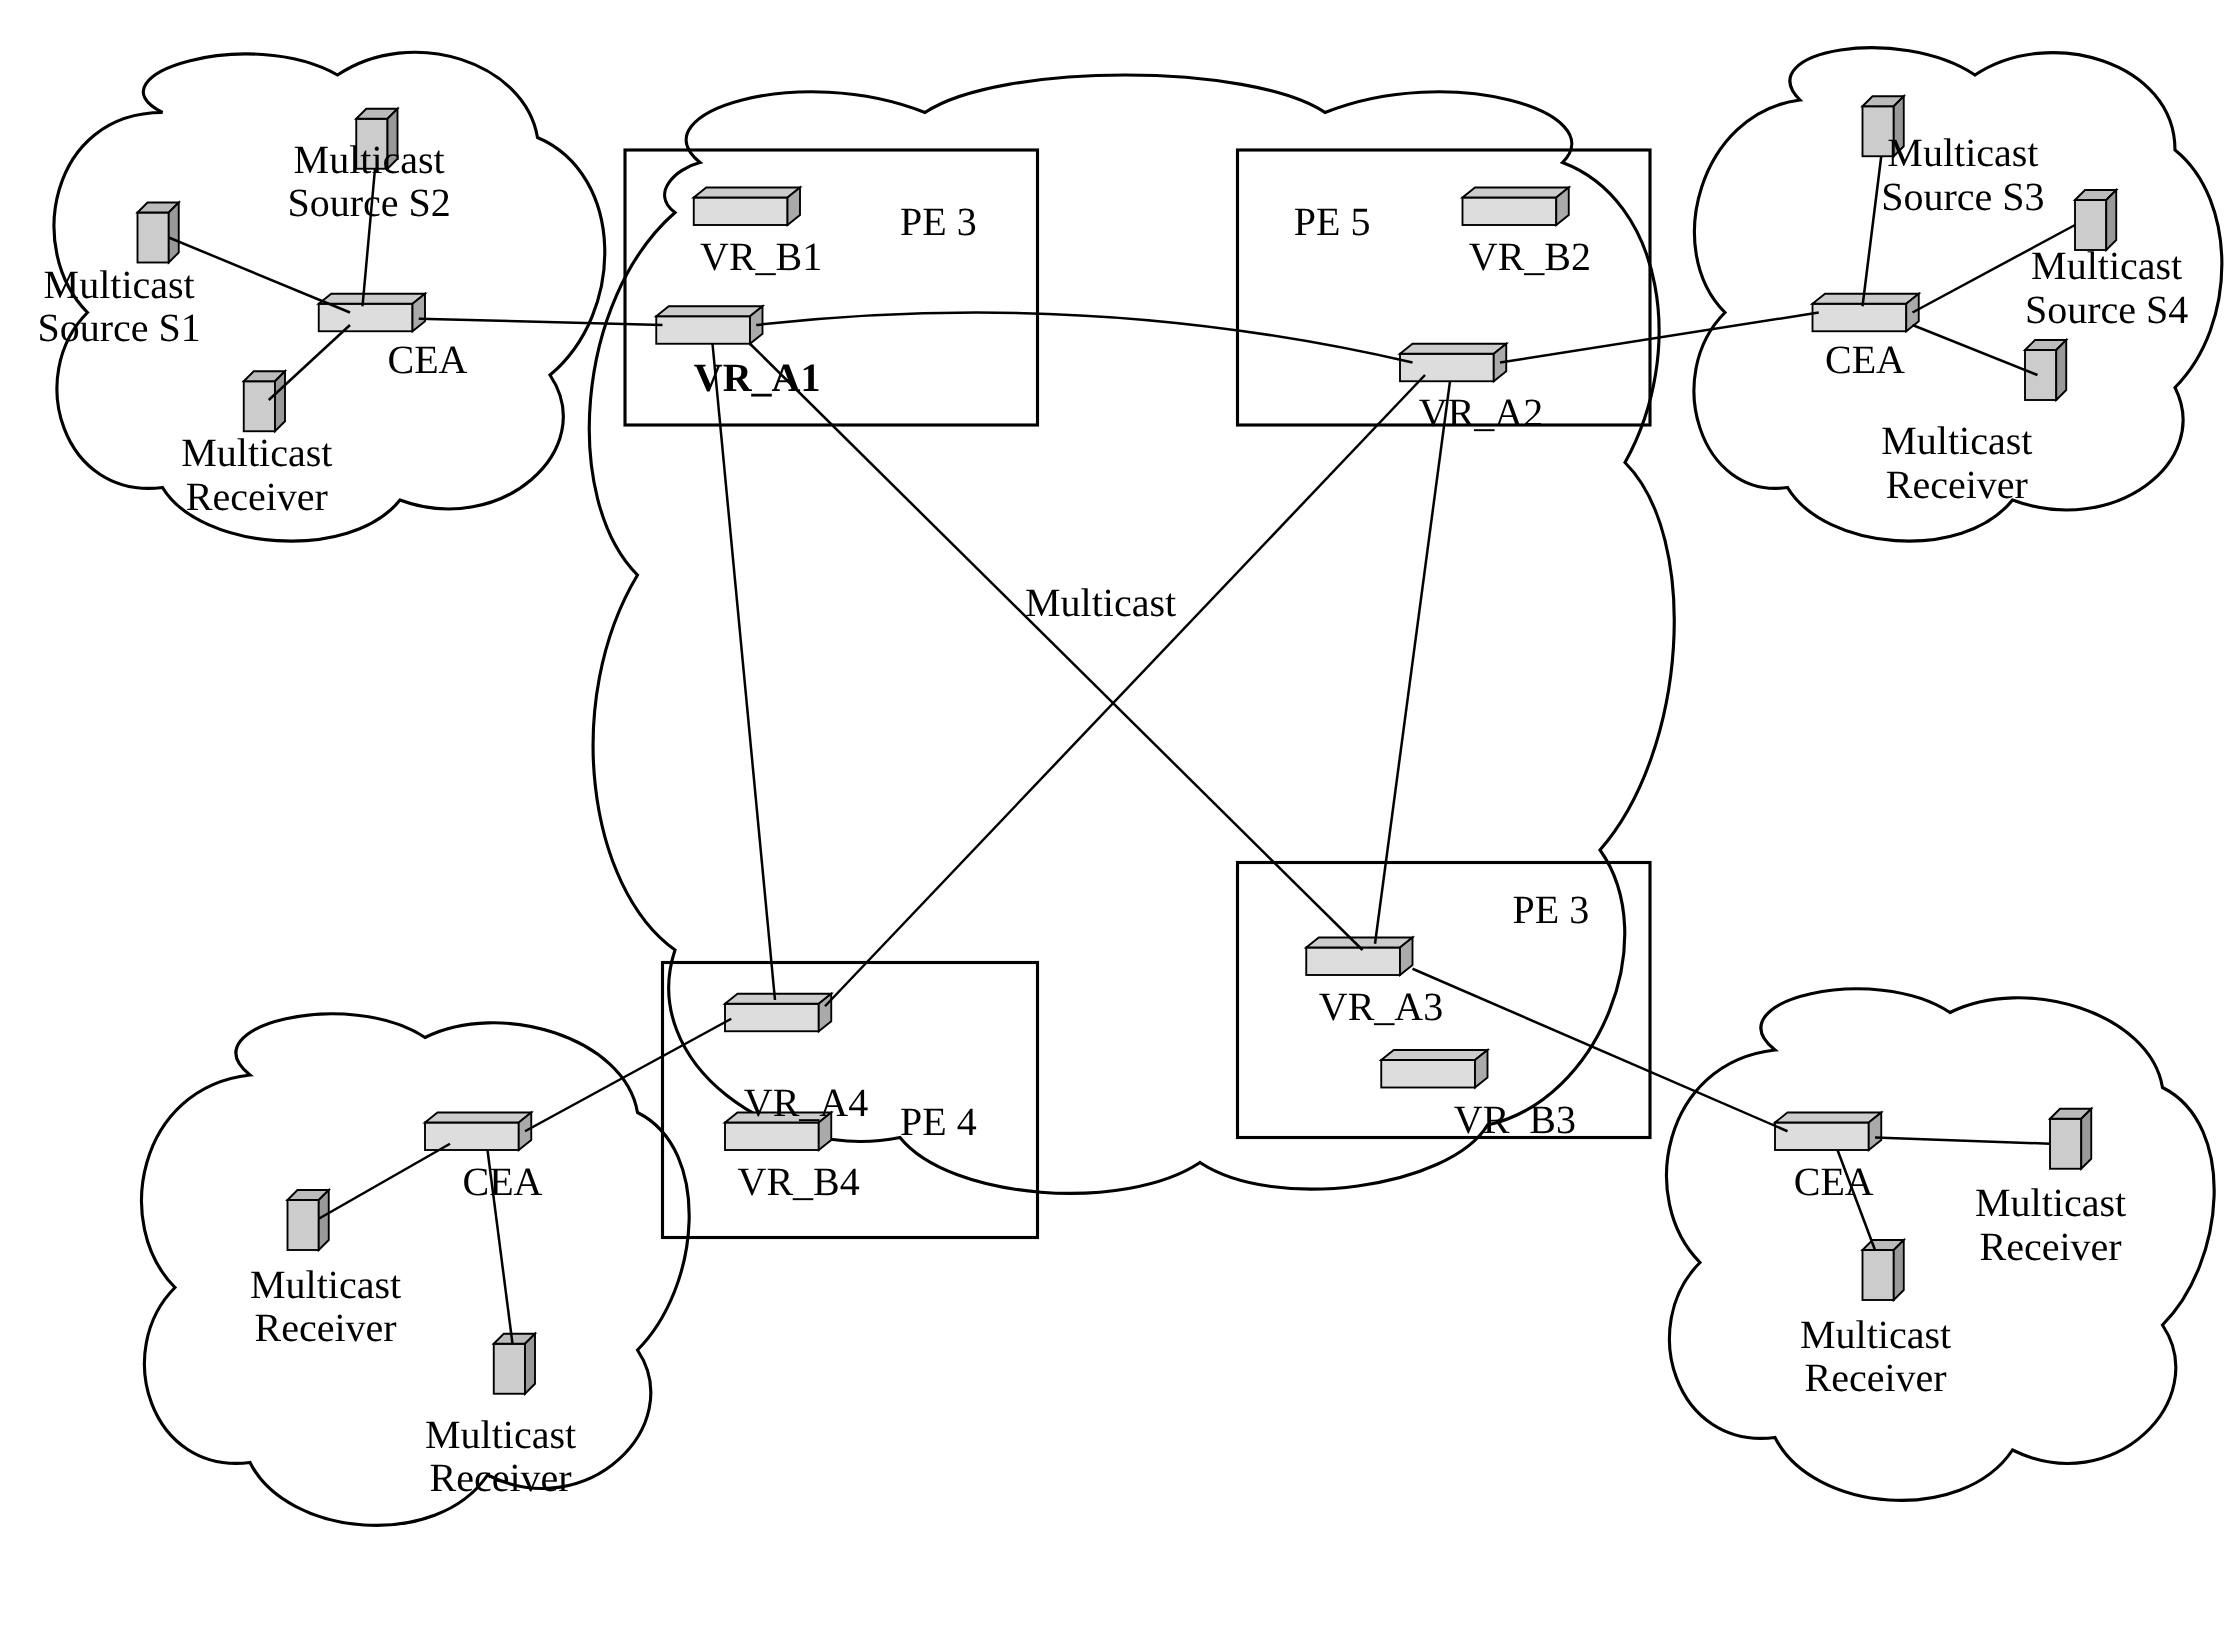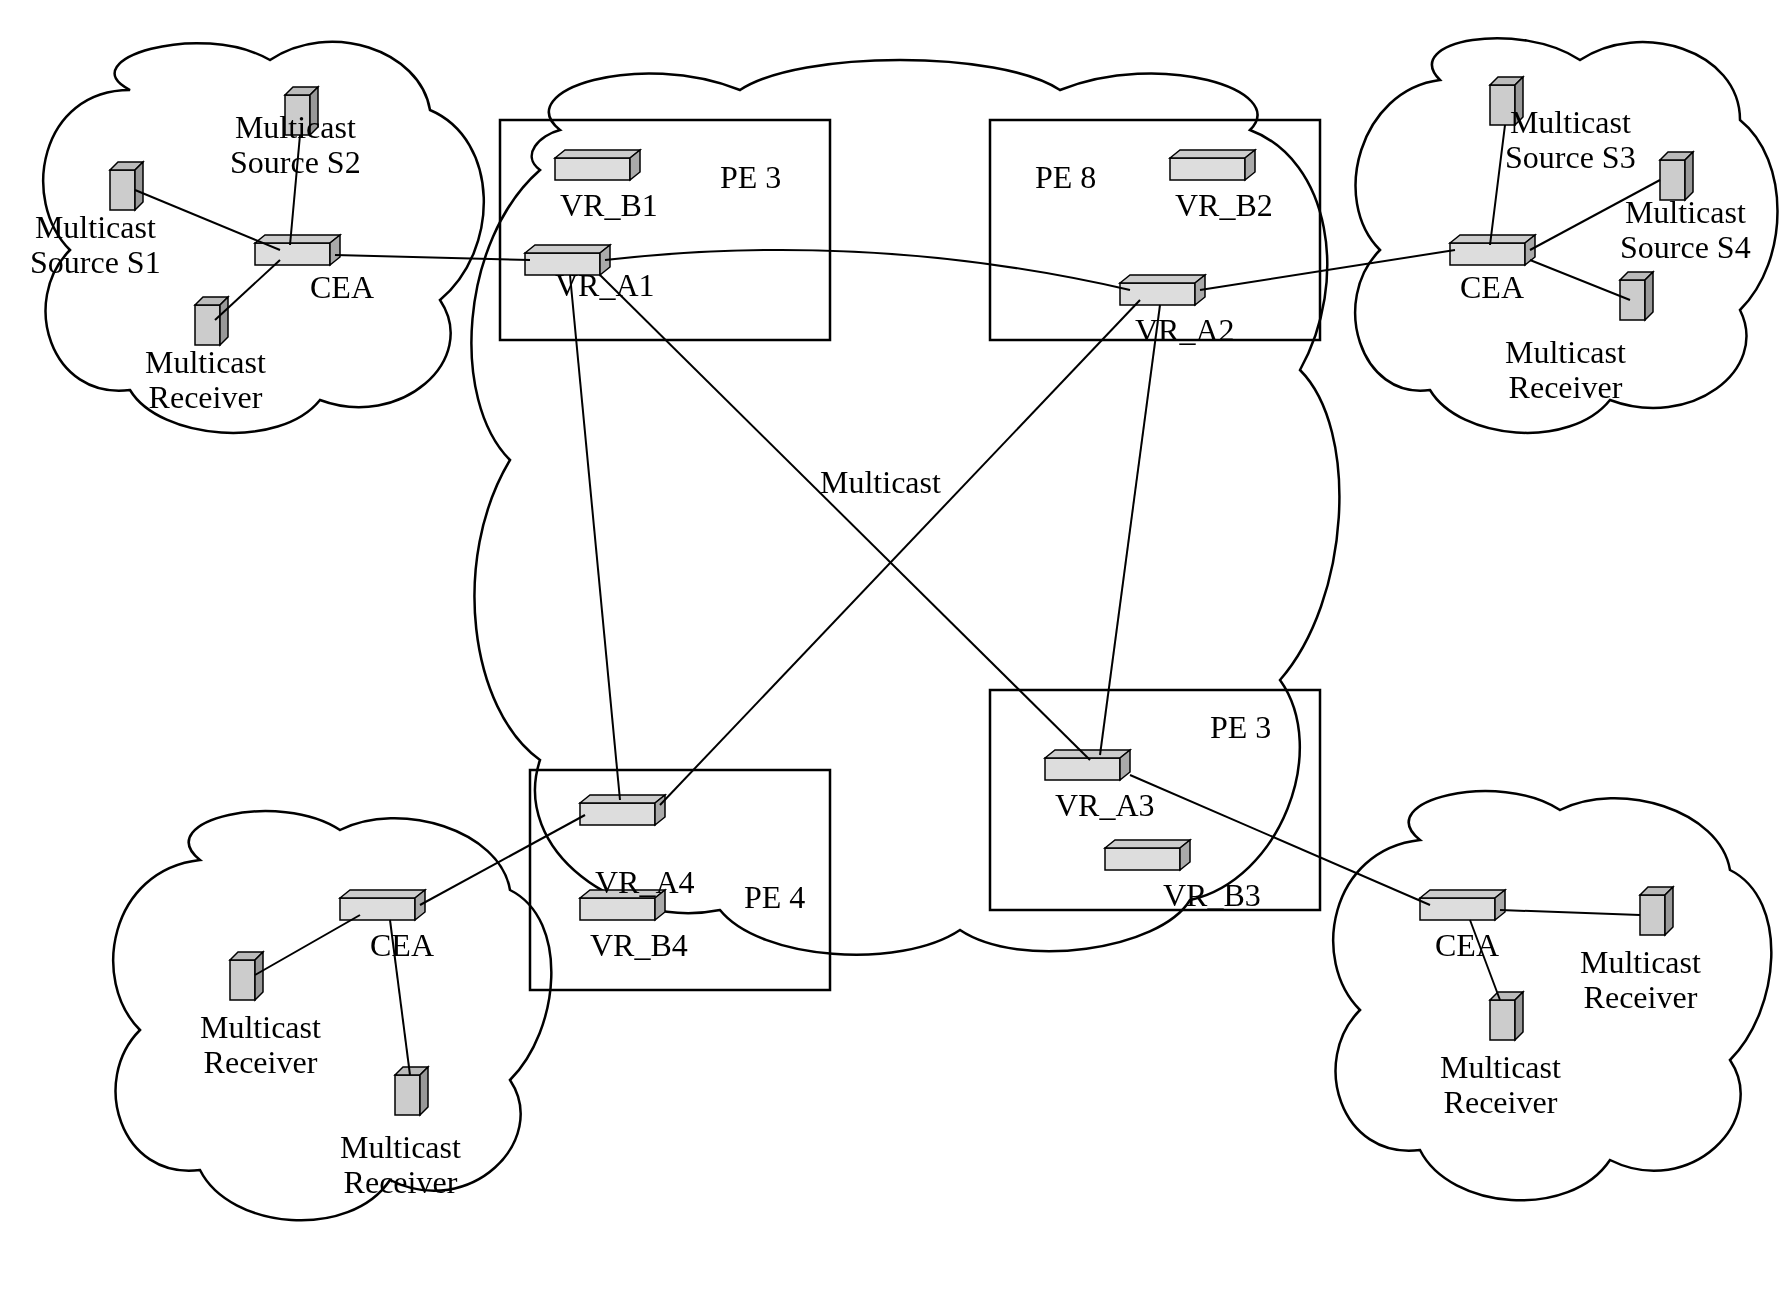--- a/index.html
+++ b/index.html
@@ -244,31 +244,31 @@
     <line x1="1500" y1="910" x2="1640" y2="915"></line>
     <line x1="1470" y1="920" x2="1500" y2="1000"></line>
   </g>
 
 </svg>
 
 <div class="label" style="left:820px; top:465px;">Multicast</div>
 
 <div class="label" style="left:720px; top:160px;">PE 3</div>
 <div class="label" style="left:560px; top:188px;">VR_B1</div>
-<div class="label" style="left:555px; top:268px;">VR_A1</div>
-
-<div class="label" style="left:1035px; top:160px;">PE 8</div>
+<div class="label" style="left:555px; top:285px;font-weight:bold;">VR_A1</div>
+
+<div class="label" style="left:1035px; top:160px;">PE 5</div>
 <div class="label" style="left:1175px; top:188px;">VR_B2</div>
 <div class="label" style="left:1135px; top:313px;">VR_A2</div>
 
 <div class="label" style="left:1210px; top:710px;">PE 3</div>
 <div class="label" style="left:1055px; top:788px;">VR_A3</div>
 <div class="label" style="left:1115px; top:878px;margin-left:48px;">VR_B3</div>
 
-<div class="label" style="left:744px; top:880px;">PE 4</div>
+<div class="label" style="left:720px; top:880px;">PE 4</div>
 <div class="label" style="left:595px; top:865px;">VR_A4</div>
 <div class="label" style="left:590px; top:928px;">VR_B4</div>
 
 <div class="label" style="left:30px; top:210px; white-space:pre;">Multicast
 Source S1</div>
 <div class="label" style="left:230px; top:110px; white-space:pre;">Multicast
 Source S2</div>
 <div class="label" style="left:145px; top:345px; white-space:pre;">Multicast
 Receiver</div>
 <div class="label" style="left:310px; top:270px;">CEA</div>

